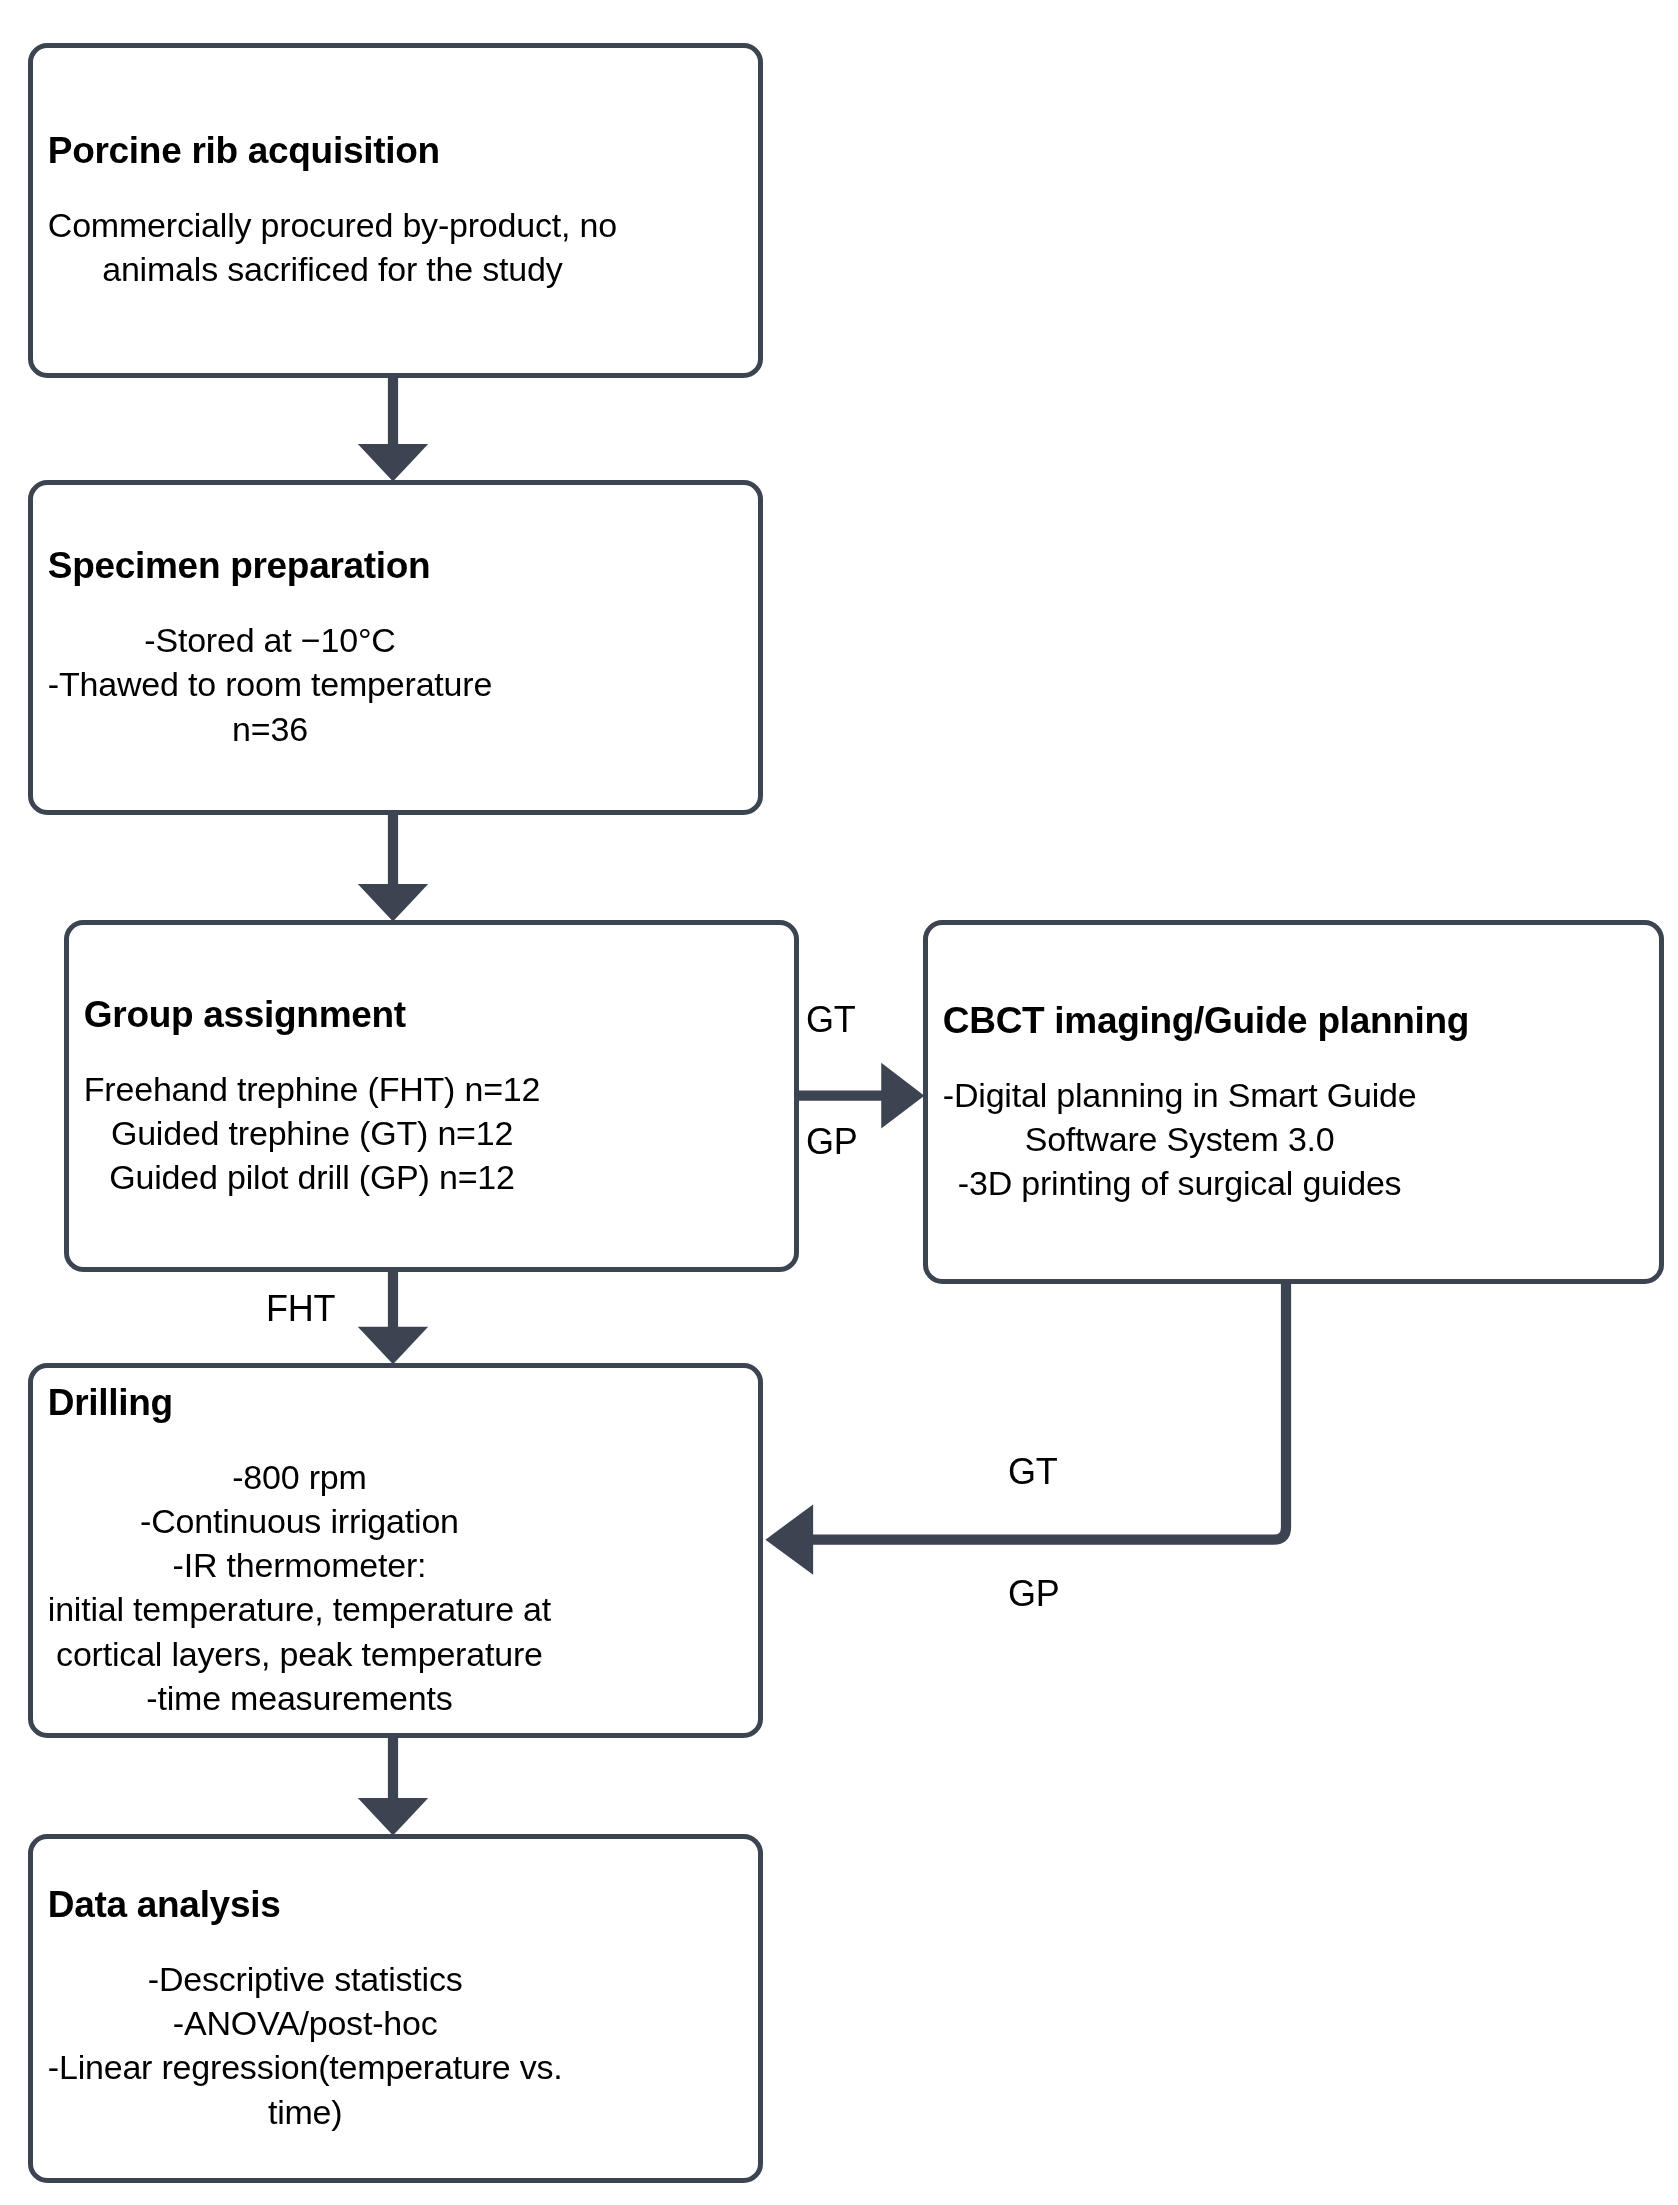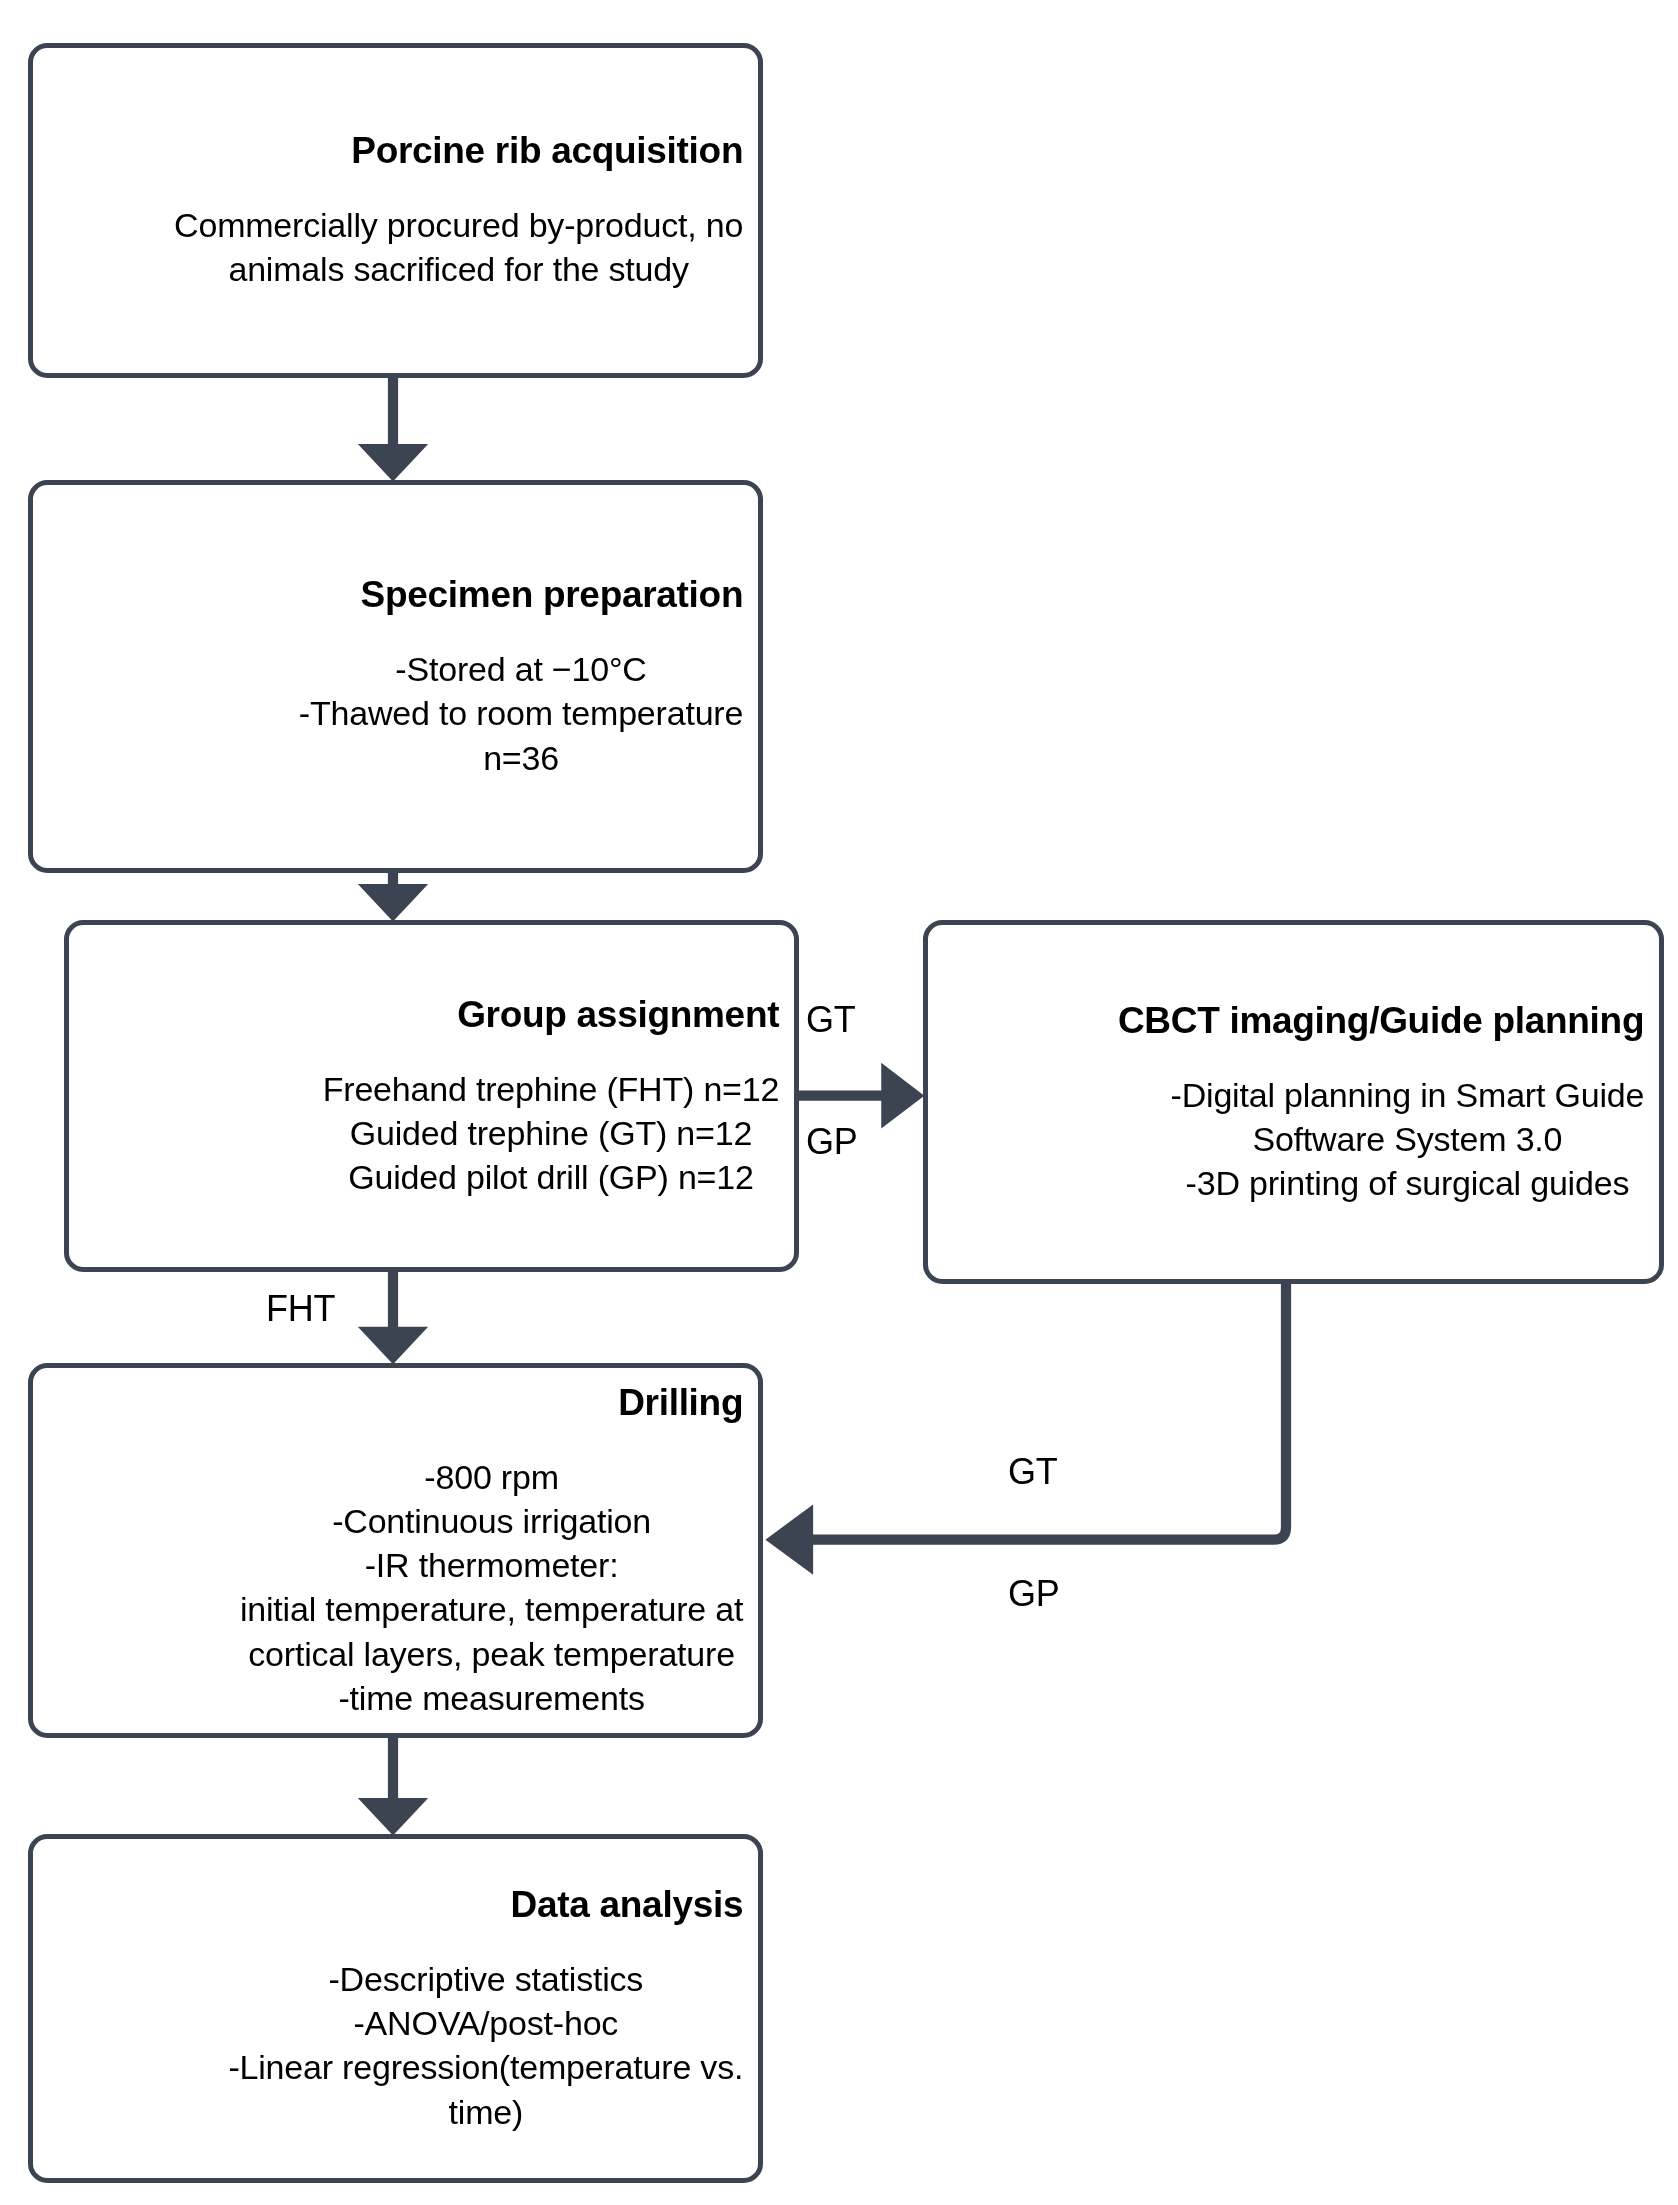--- a/index.html
+++ b/index.html
@@ -20,21 +20,21 @@
   }
   
   .node {
     position: absolute;
     box-sizing: border-box;
     border: 5.1px solid #3d4451;
     border-radius: 19.3px;
     background: #ffffff;
     display: flex;
     flex-direction: column;
-    align-items: flex-end;
+    align-items: flex-start;
     justify-content: center;
     text-align: center;
     padding: 5.7px 14.8px;
     color: #000000;
     gap: 28px;
   }
   .node-title {
     font-weight: bold;
     font-size: 37px;
     line-height: 1.18;
@@ -46,21 +46,21 @@
     font-size: 34px;
     line-height: 1.30;
     letter-spacing: -0.2px;
   }
   .node-lines div {
     white-space: nowrap;
   }
 
   
   #node-acquisition      { left: 28px;   top: 43px;   width: 735px; height: 335px; }
-  #node-specimen         { left: 28px;   top: 480px;  width: 735px; height: 393px; }
+  #node-specimen         { left: 28px;   top: 480px;  width: 735px; height: 335px; }
   #node-group            { left: 28px;   top: 920px; width: 735px; height: 352px; margin-left: 36px; }
   #node-cbct             { left: 923px; top: 920px; width: 741px; height: 364px; }
   #node-drilling         { left: 28px;   top: 1363px; width: 735px; height: 375px; }
   #node-analysis         { left: 28px;   top: 1834px; width: 735px; height: 349px; }
 
   
   #edges {
     position: absolute;
     left: 0;
     top: 0;

